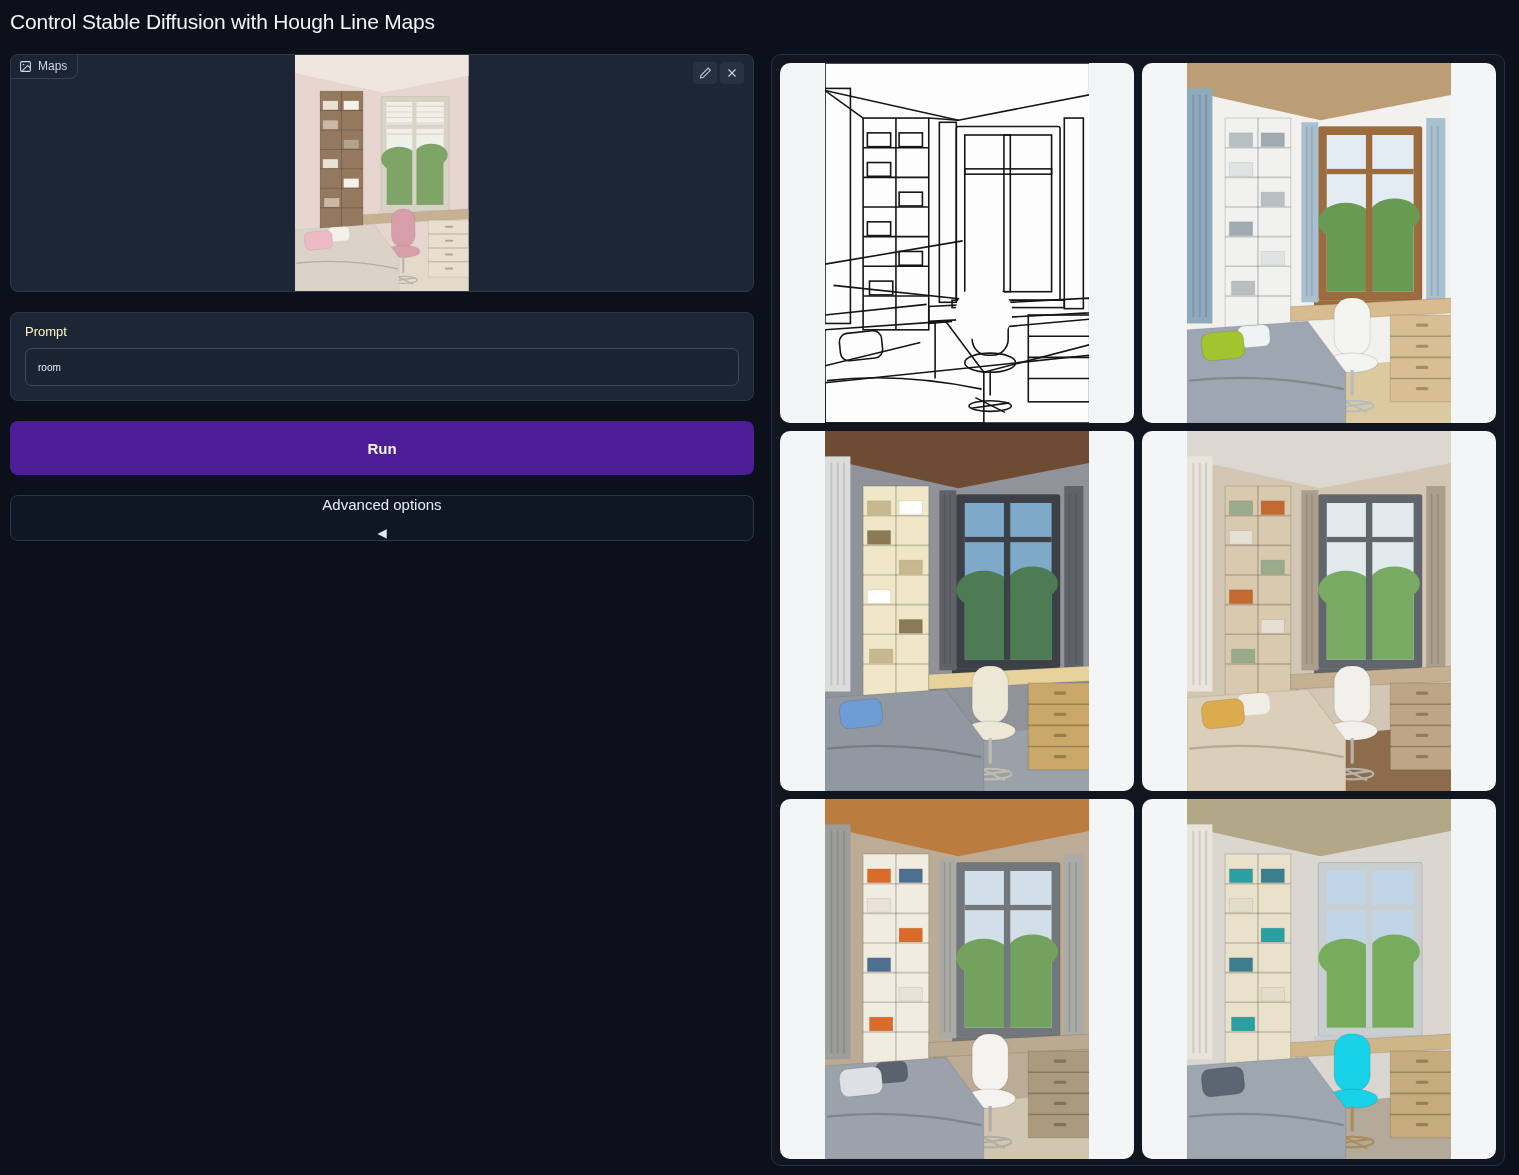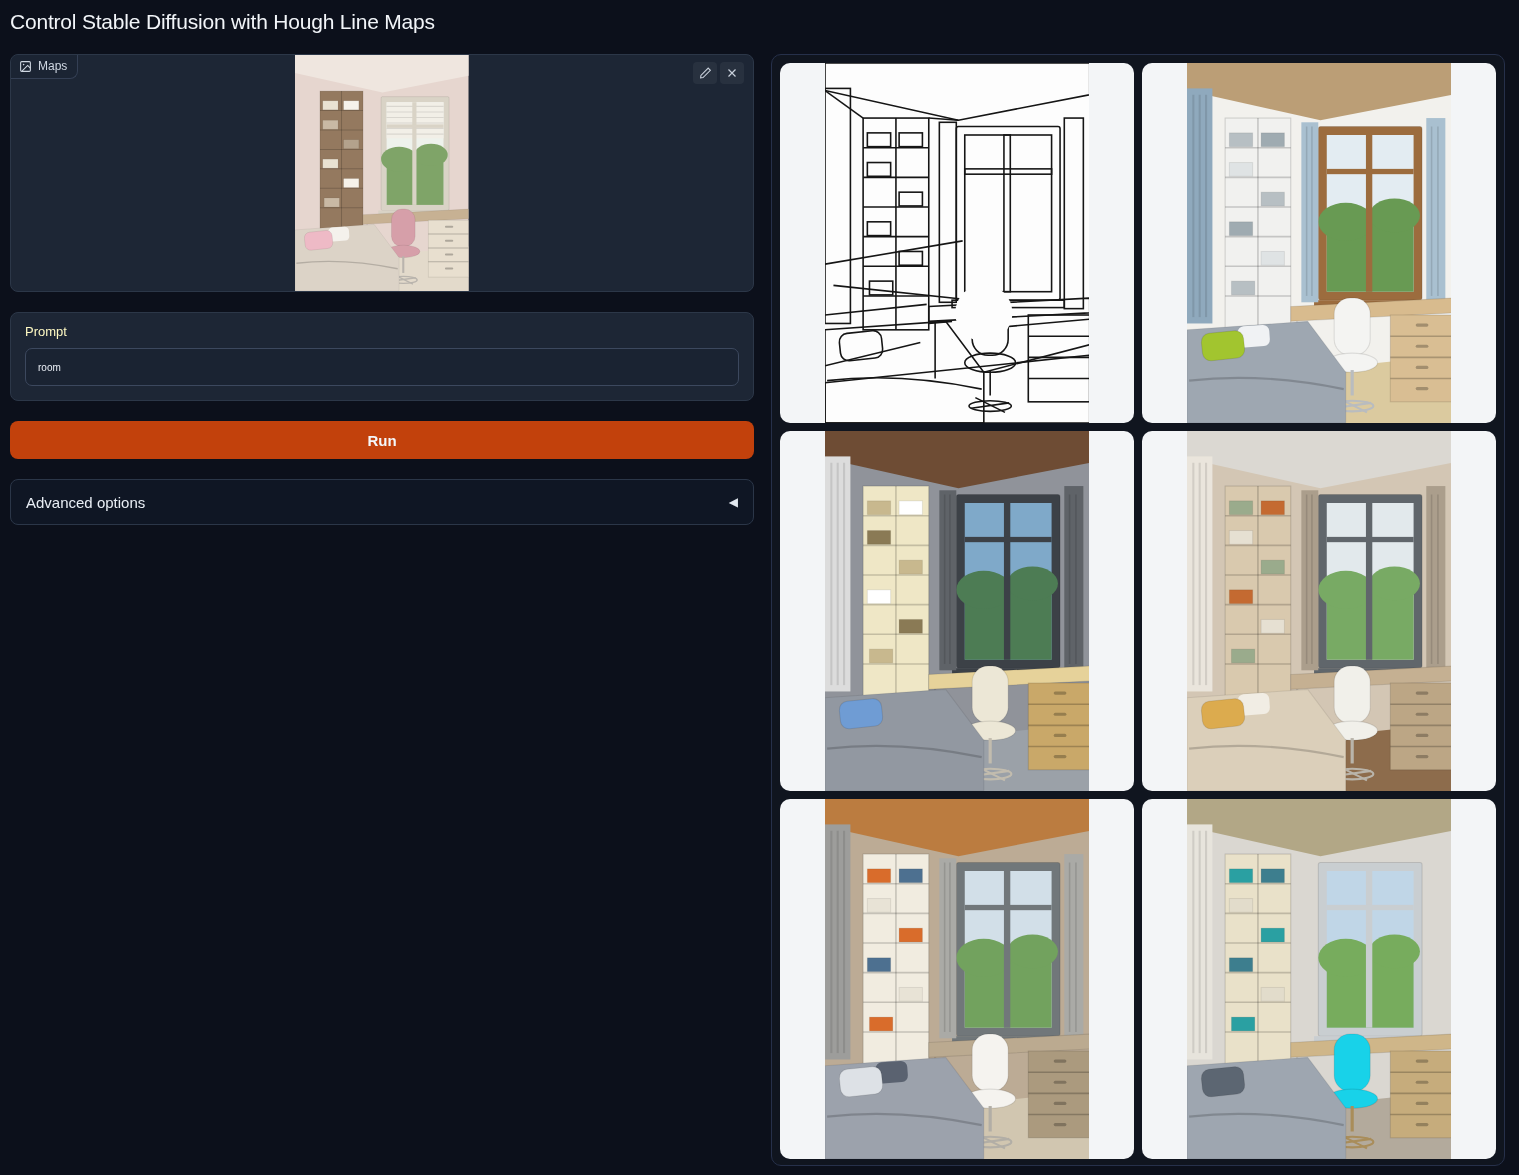--- a/index.html
+++ b/index.html
@@ -42,30 +42,30 @@
   }
   .block { background:#1d2635; border:1px solid #2c3748; border-radius:8px; }
   .prompt-block { margin-top:20px; padding:11px 14px 14px; }
   .prompt-label { font-size:13px; color:#fef9c3; margin-bottom:9px; }
   .prompt-input {
     width:100%; height:38px;
     background:#1a2332; border:1px solid #3c485e; border-radius:7px;
     color:#e9eef5; font-size:10px; padding:0 12px; font-family:inherit; outline:none;
   }
   .run-button {
-    margin-top:20px; height:38px; width:100%;
-    background:#c2410c; border:none; border-radius:8px;
+    margin-top:20px; height:54px; width:100%;
+    background:#4c1d95; border:none; border-radius:8px;
     color:#f4f7fa; font-size:15px; font-weight:700;
     cursor:pointer; font-family:inherit;
   }
   .accordion {
     margin-top:20px; height:46px;
     background:#0f1624; border:1px solid #2b3648; border-radius:8px;
     display:flex; align-items:center; justify-content:space-between;
-    padding:0 15px; cursor:pointer;
+    padding:0 15px; cursor:pointer;flex-direction:column;
   }
   .accordion-label { font-size:15px; color:#e9eef5; }
   .accordion-arrow { font-size:12px; color:#e2e8f0; }
 
   
   .gallery {
     flex:1; height:1112px;
     background:#10151f; border:1px solid #26304a; border-radius:10px;
     padding:8px;
     display:grid; grid-template-columns:1fr 1fr; grid-auto-rows:360px; gap:8px;

